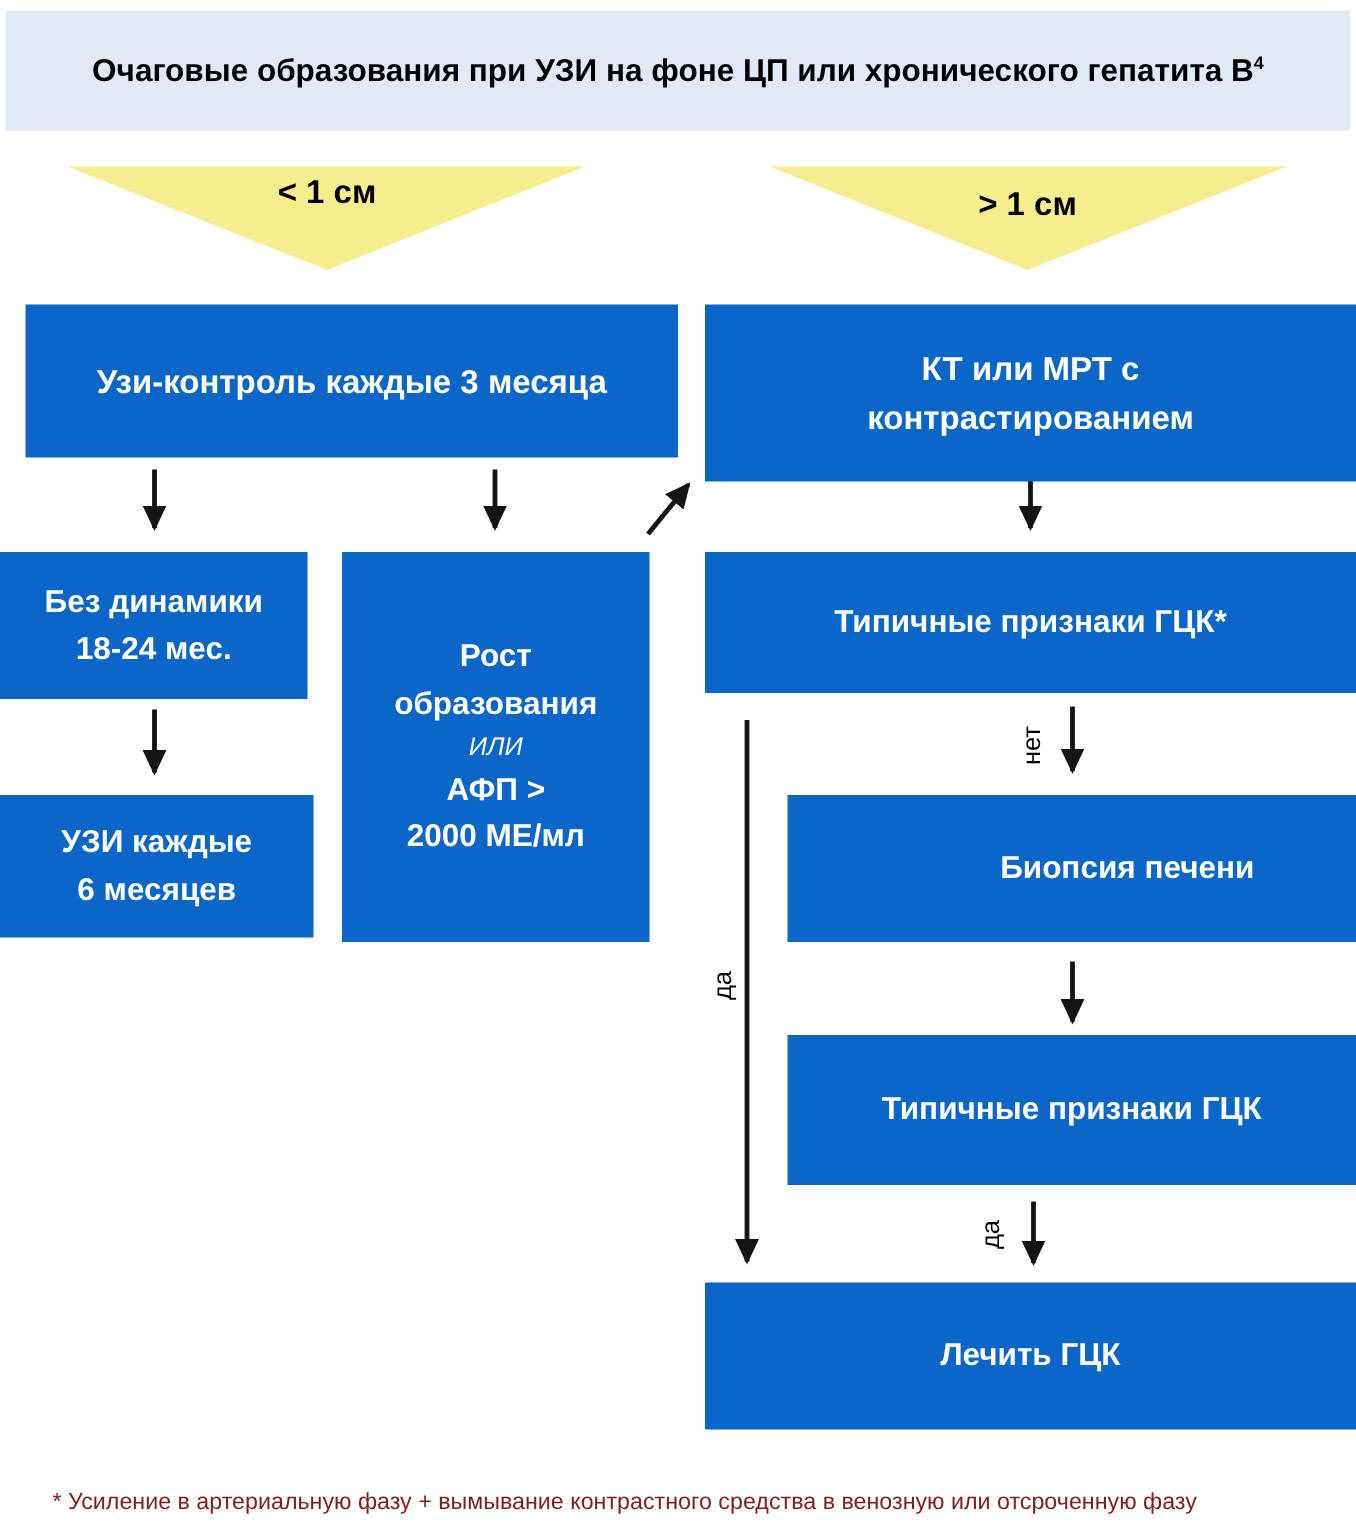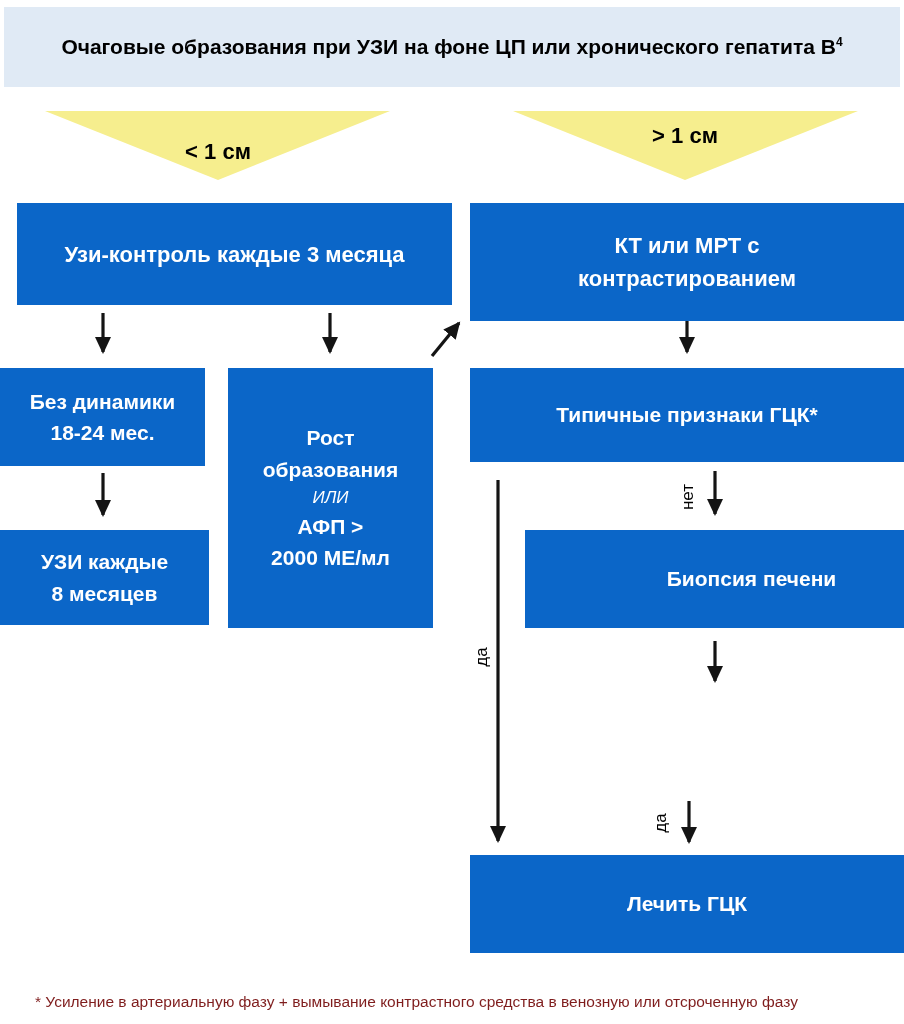--- a/index.html
+++ b/index.html
@@ -26,21 +26,21 @@
   .box-tip1        { left:470px; top:368px; width:434px; height:94px;  }
   .box-uzi6        { left:0;   top:530px; width:209px; height:95px;  }
   .box-biopsia     { left:525px; top:530px; width:453px; height:98px;  }
   .box-tip2        { left:525px; top:690px; width:379px; height:100px; }
   .box-lechit      { left:470px; top:855px; width:434px; height:98px;  }
   .box .or { font-style:italic; font-weight:normal; font-size:17px; }
 
   
   .ylabel { position:absolute; transform:translate(-50%,-50%); font-size:22px;
             font-weight:bold; color:#000; white-space:nowrap; }
-  .ylabel-left  { left:218px; top:152px; }
+  .ylabel-left  { left:218px; top:128px; }
   .ylabel-right { left:685px; top:136px; }
 
   
   .vlabel { position:absolute; transform:translate(-50%,-50%) rotate(-90deg);
             font-size:17px; color:#000; white-space:nowrap; }
   .vlabel-net      { left:688px; top:497px; }
   .vlabel-da-long  { left:482px; top:657px; }
   .vlabel-da-short { left:661px; top:823px; }
 
   
@@ -101,27 +101,30 @@
     <div>АФП &gt;</div>
     <div>2000 МЕ/мл</div>
   </div>
 
   <div class="box box-tip1">
     <div>Типичные признаки ГЦК*</div>
   </div>
 
   <div class="box box-uzi6">
     <div>УЗИ каждые</div>
-    <div>8 месяцев</div>
+    <div>6 месяцев</div>
   </div>
 
   <div class="box box-biopsia">
     <div>Биопсия печени</div>
   </div>
 
+  <div class="box box-tip2">
+    <div>Типичные признаки ГЦК</div>
+  </div>
 
   <div class="box box-lechit">
     <div>Лечить ГЦК</div>
   </div>
 
   <div class="vlabel vlabel-net">нет</div>
   <div class="vlabel vlabel-da-long">да</div>
   <div class="vlabel vlabel-da-short">да</div>
 
   <div class="footnote">* Усиление в артериальную фазу + вымывание контрастного средства в венозную или отсроченную фазу</div>

